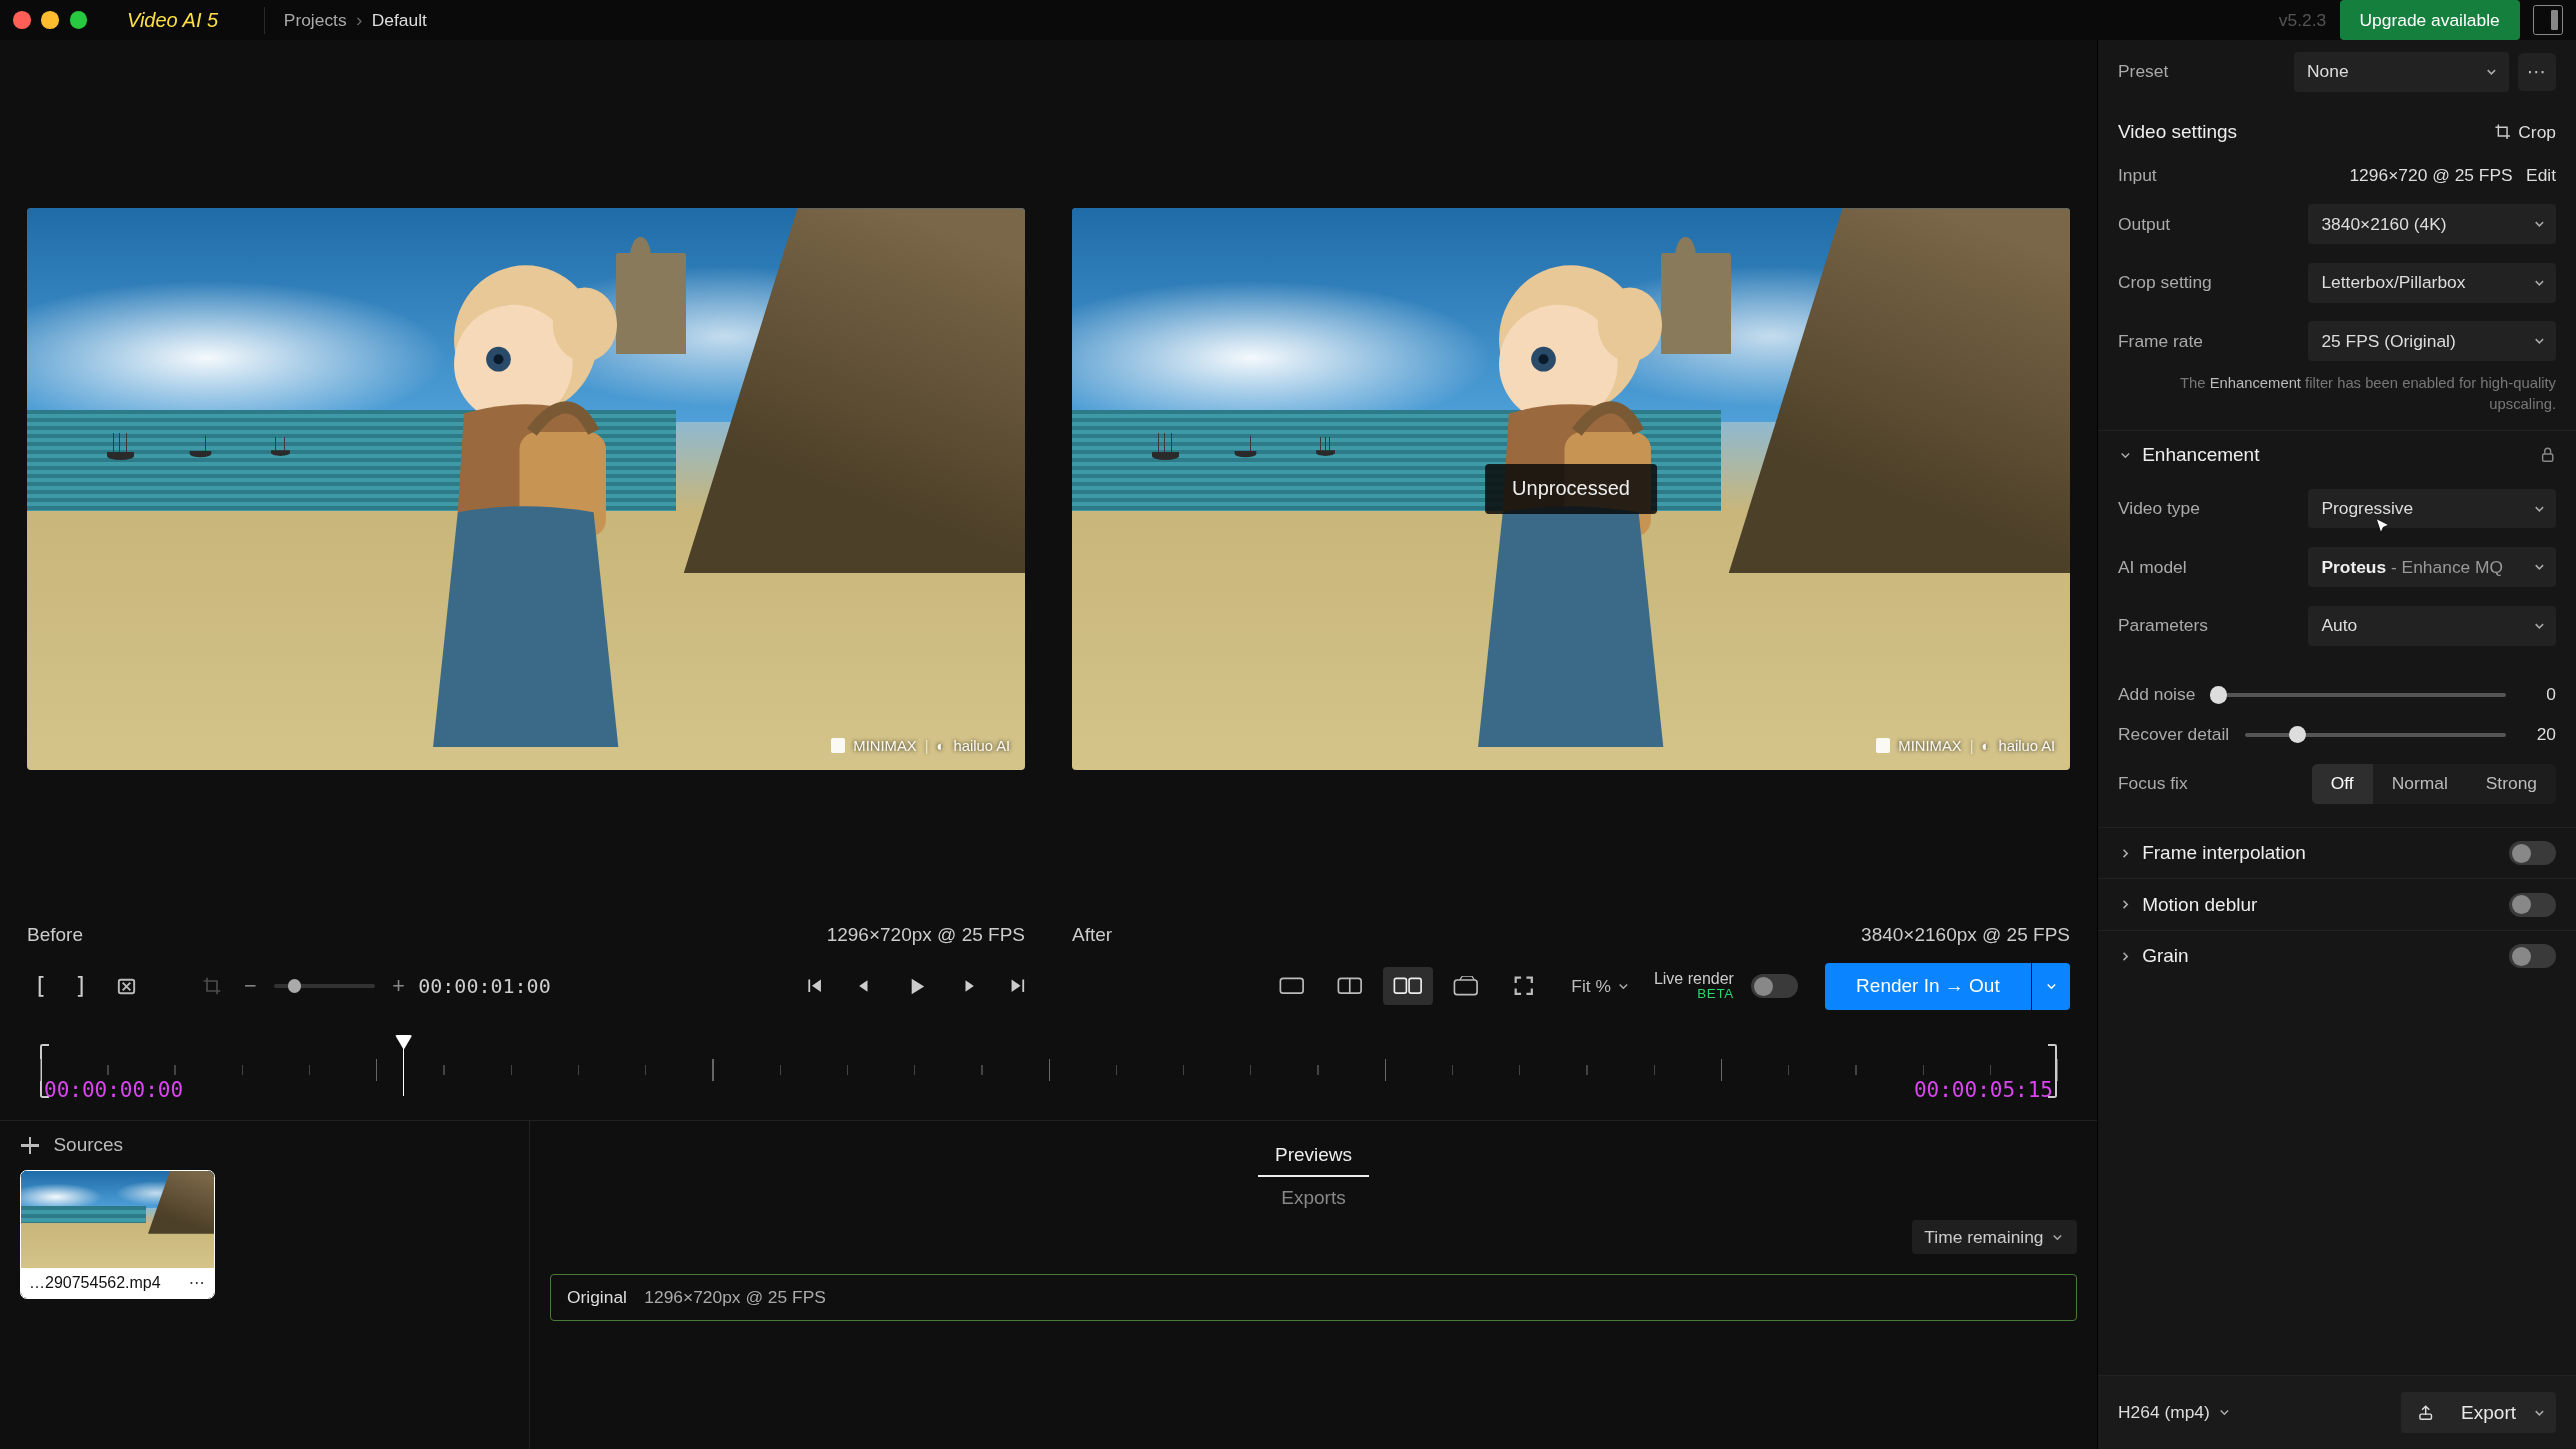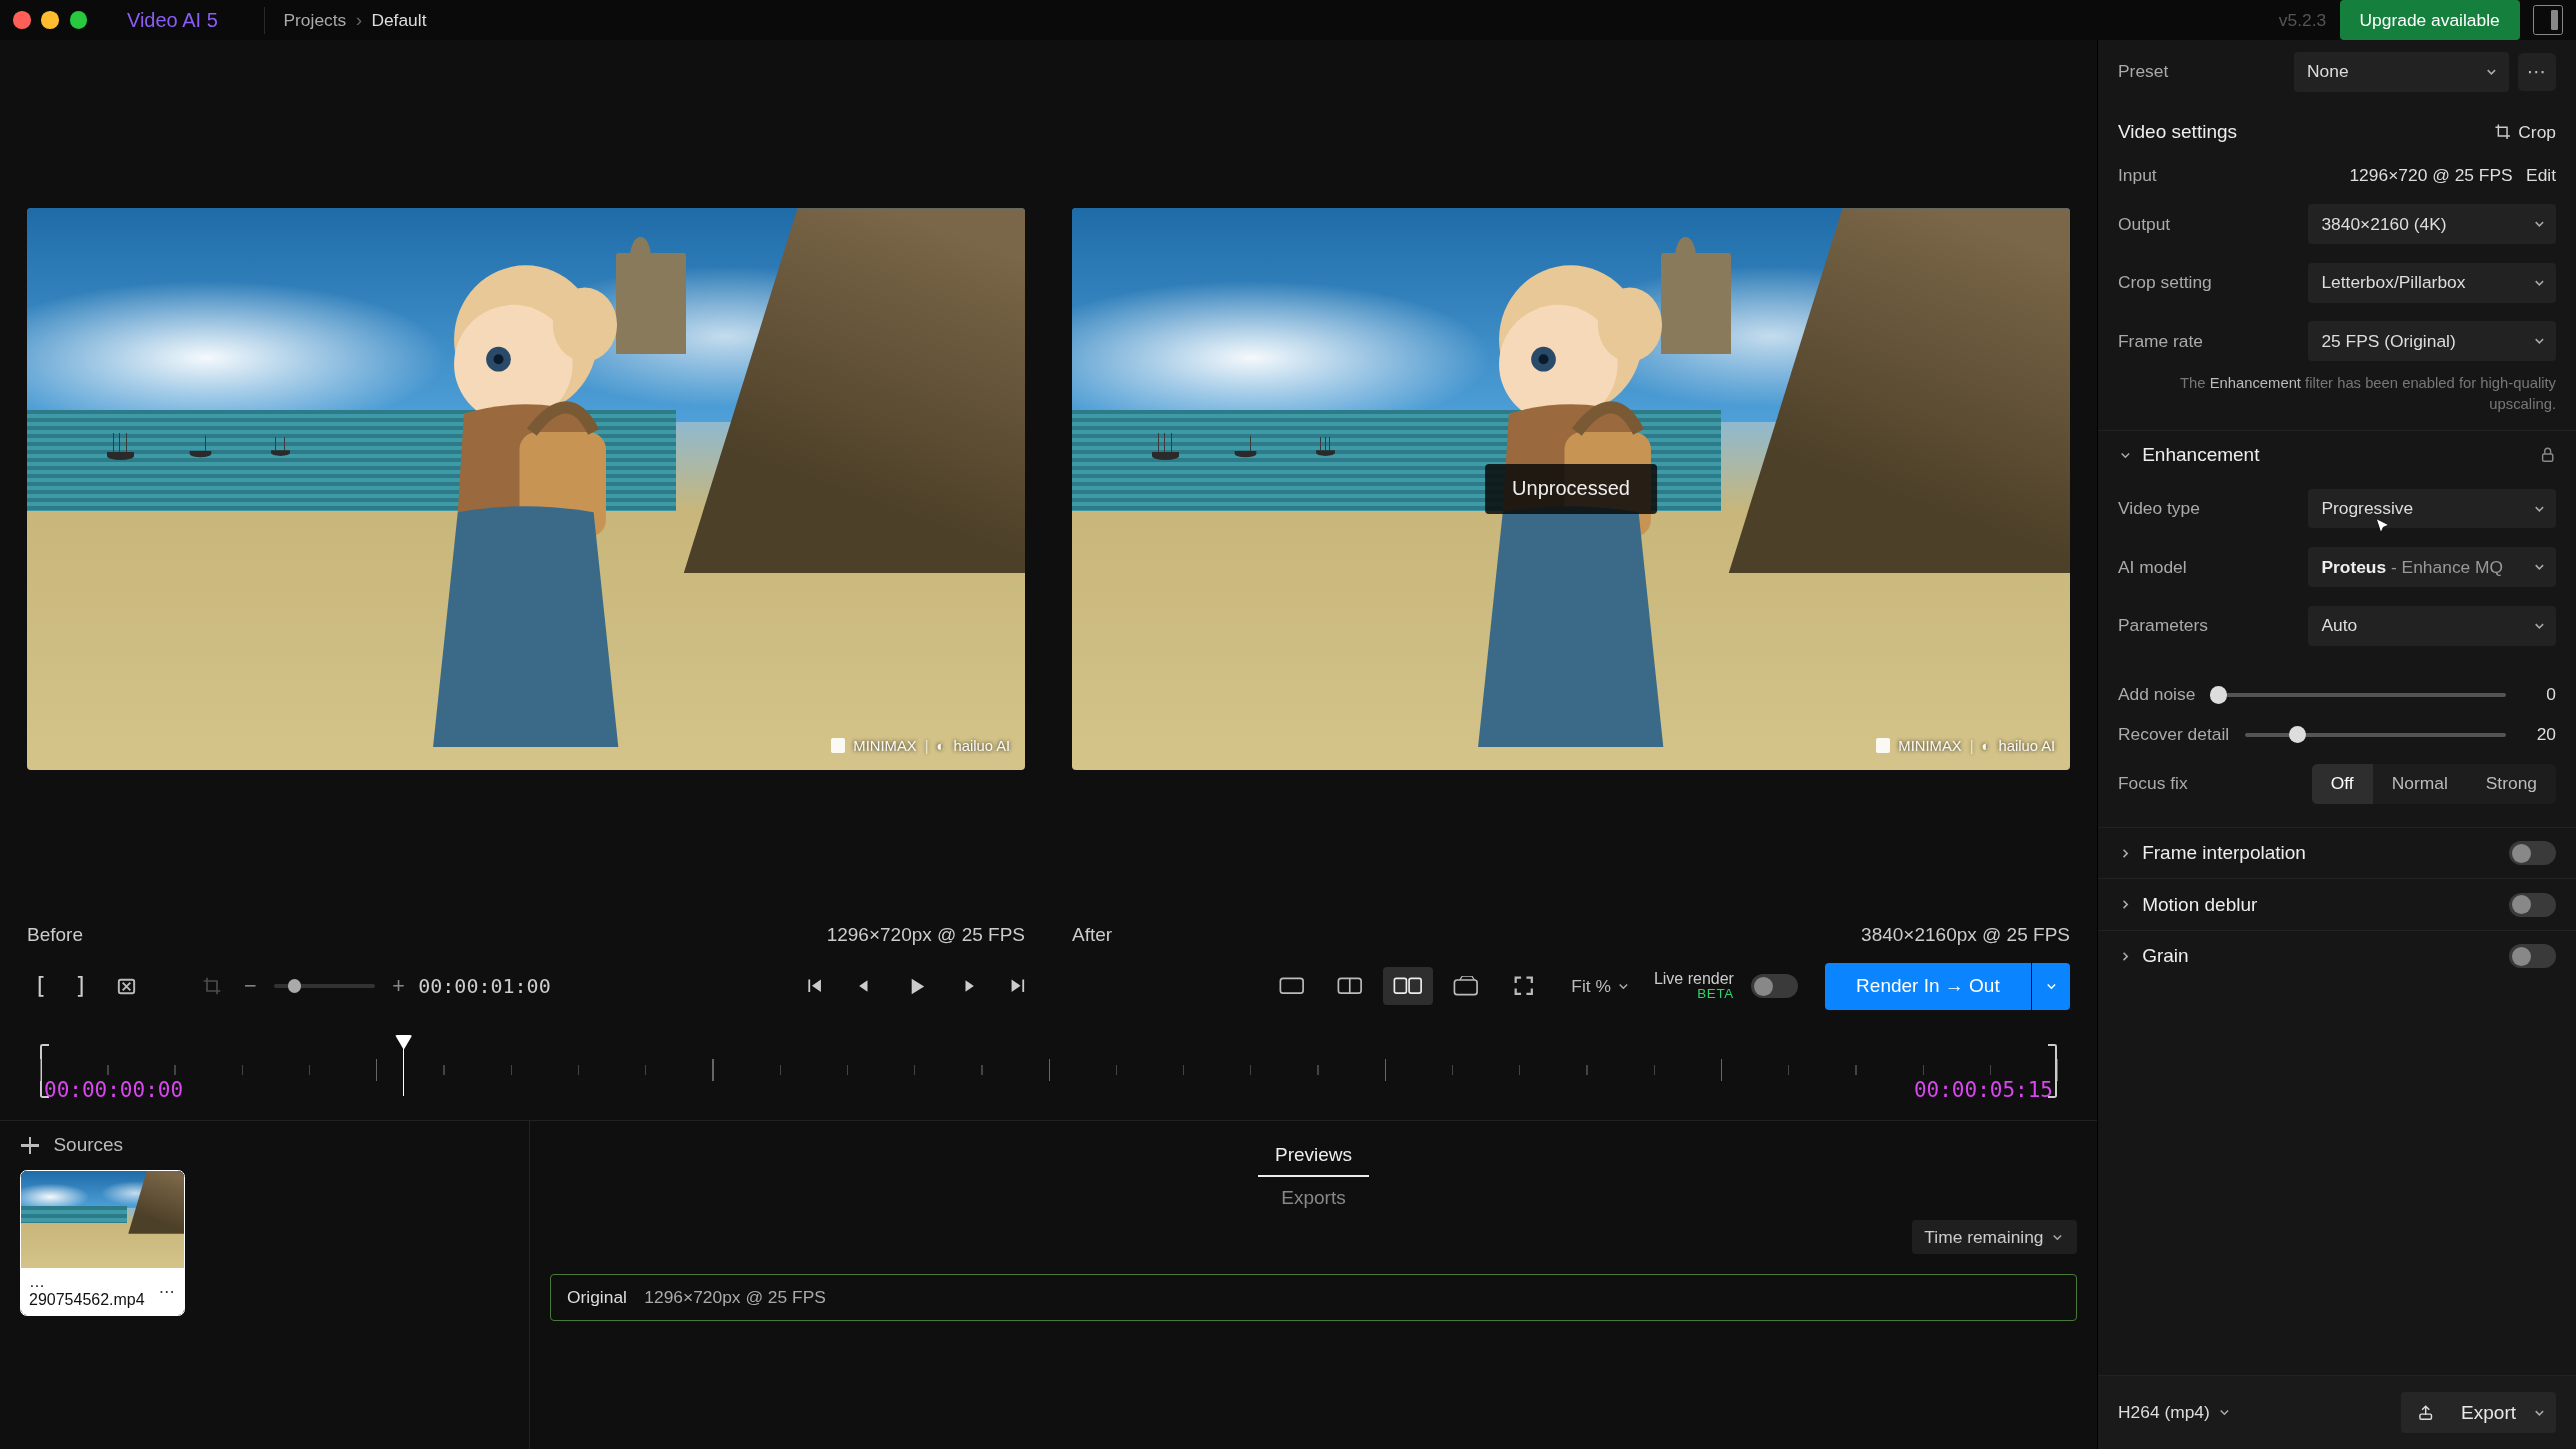--- a/index.html
+++ b/index.html
@@ -19,21 +19,21 @@
   *{box-sizing:border-box;font-family:-apple-system,BlinkMacSystemFont,"Segoe UI",sans-serif;}
   html,body{margin:0;padding:0;width:2576px;height:1449px;background:var(--bg);color:var(--text);overflow:hidden;}
   body{font-size:19px;}
   svg{display:block;}
 
   
   .titlebar{height:40px;display:flex;align-items:center;padding:0 13.4px;background:#0a0a0a;}
   .traffic{display:flex;gap:10.7px;margin-right:40px;}
   .dot{width:17.4px;height:17.4px;border-radius:50%;}
   .red{background:#ff5f57;} .yel{background:#febc2e;} .grn{background:#28c840;}
-  .app-title{font-size:20px;color:#8b5cf6;margin-right:27px;font-weight:400;}
+  .app-title{font-size:20px;color:#fde047;margin-right:27px;font-weight:400;font-style:italic;}
   .divider-v{width:0.7px;height:27px;background:#2a2a2a;margin:0 19px;}
   .crumb{color:#aaa;font-size:17.4px;}
   .crumb-sep{margin:0 9.4px;color:#666;}
   .crumb-cur{color:#ddd;}
   .tb-right{margin-left:auto;display:flex;align-items:center;gap:13.4px;}
   .version{color:#555;font-size:17.4px;}
   .upgrade{background:#15803d;color:#fff;border-radius:4px;padding:9.4px 20px;font-size:17.4px;}
   .panel-icon{width:29.5px;height:29.5px;border:1.3px solid #888;border-radius:2.7px;position:relative;}
   .panel-icon:after{content:"";position:absolute;right:4px;top:4px;bottom:4px;width:6.7px;background:#888;border-radius:1.3px;}
 
@@ -104,21 +104,21 @@
   .playhead:before{content:"";position:absolute;top:-1.3px;left:-8px;width:17.4px;height:14.8px;background:#fff;clip-path:polygon(0 0,100% 0,50% 100%);border-radius:2px 2px 0 0;}
 
   
   .bottom{display:flex;border-top:0.7px solid #222;height:329px;}
   .sources{width:530px;padding:13.4px 20px;border-right:0.7px solid #222;}
   .src-head{display:flex;align-items:center;gap:13.4px;color:#bbb;font-size:19px;margin-bottom:13.4px;}
   .plus{width:20px;height:20px;position:relative;}
   .plus:before,.plus:after{content:"";position:absolute;background:#bbb;}
   .plus:before{left:8.7px;top:1.3px;width:2.7px;height:17.4px;}
   .plus:after{top:8.7px;left:1.3px;height:2.7px;width:17.4px;}
-  .src-card{width:165px;border:1.3px solid #fff;border-radius:6.7px;background:#1a1a1a;overflow:hidden;}
+  .src-card{width:195px;border:1.3px solid #fff;border-radius:6.7px;background:#1a1a1a;overflow:hidden;}
   .src-thumb{height:97px;}
   .src-meta{display:flex;align-items:center;justify-content:space-between;padding:5.4px 8px;font-size:16px;color:#111;background:#fff;}
   .dots3{letter-spacing:1.3px;font-size:16px;color:#333;}
 
   .jobs{flex:1;padding:13.4px 20px;display:flex;flex-direction:column;}
   .jobs-head{display:flex;align-items:center;flex-direction:column;}
   .jtab{padding:9.4px 17.4px;color:#888;font-size:19px;border-bottom:2px solid transparent;}
   .jtab.cur{color:#eee;border-bottom-color:#eee;}
   .jobs-head-right{margin-left:auto;display:flex;align-items:center;gap:6.7px;color:#ccc;font-size:17.4px;background:#1f1f1f;padding:6.7px 12px;border-radius:4px;}
   .job-row{margin-top:20px;border:1.3px solid #4a7a3a;border-radius:4px;padding:12px 16px;display:flex;gap:17.4px;font-size:17.4px;}

